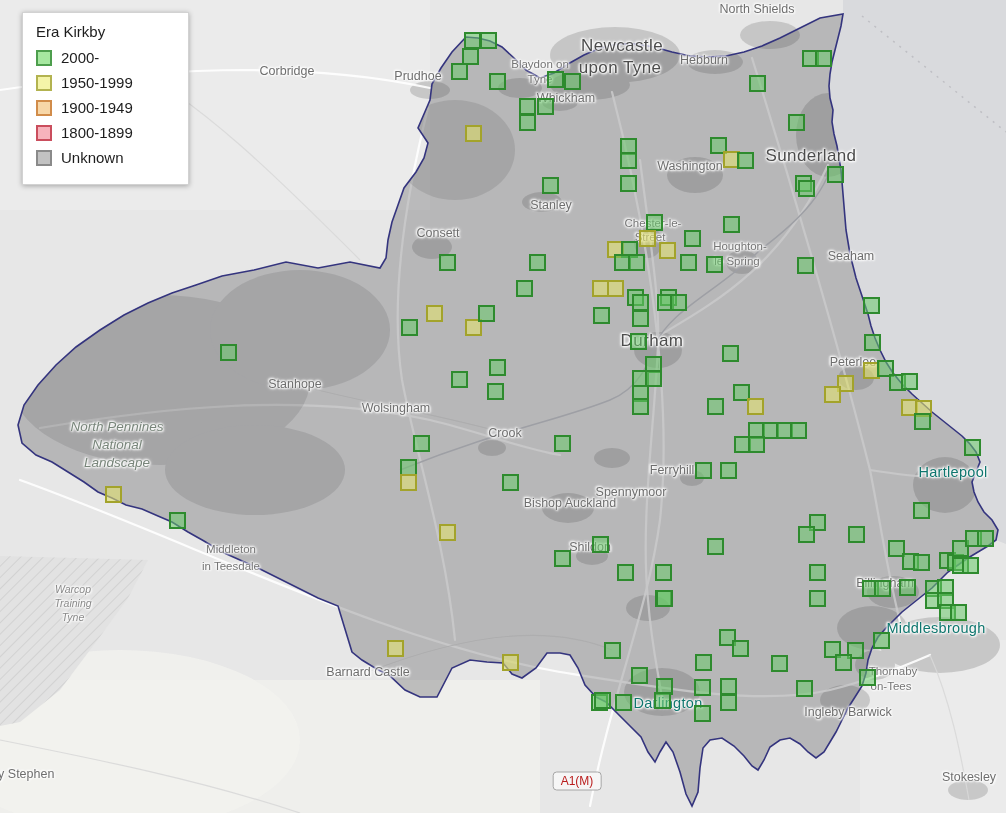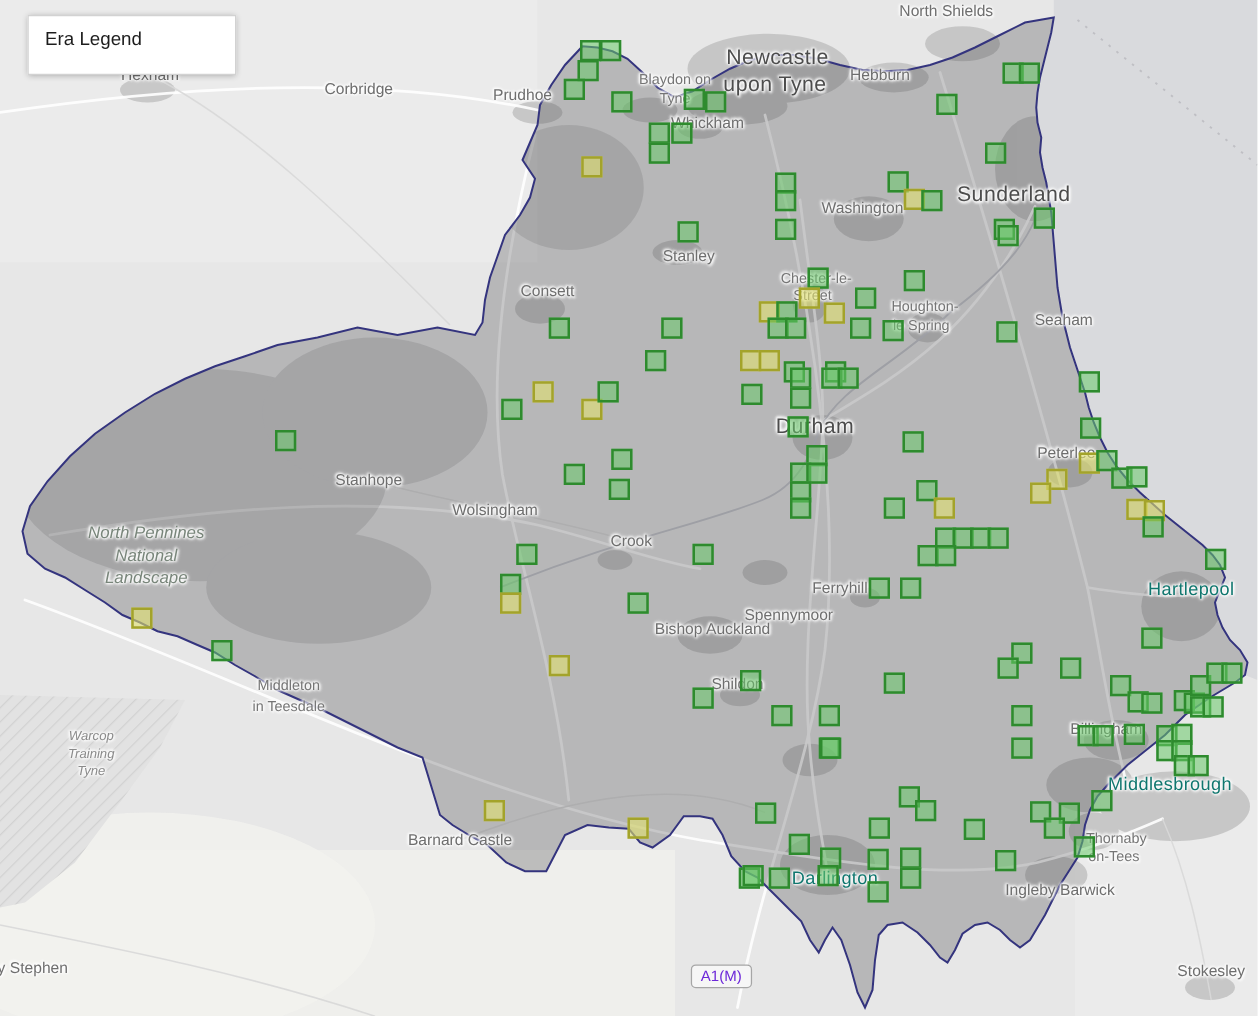--- a/index.html
+++ b/index.html
@@ -18,21 +18,21 @@
   .lbl-town-sm{font-size:11.5px;color:#757575;}
   .lbl-area{font-size:13.5px;font-style:italic;color:#78857a;}
   .lbl-area-sm{font-size:10.5px;font-style:italic;color:#8a8a8a;}
   .legend{position:absolute;left:22px;top:12px;width:140px;background:#ffffff;
     border:1px solid #d2d2d2;box-shadow:0 1px 5px rgba(0,0,0,.3);
     padding:10px 12px 10px 13px;z-index:30;}
   .legend-title{font-size:15px;color:#1d1d1d;margin-bottom:9px;}
   .legend-row{display:flex;align-items:center;gap:9px;margin:8px 0;font-size:15px;color:#1d1d1d;}
   .swatch{width:16px;height:16px;border:2px solid;box-sizing:border-box;flex:0 0 auto;}
   .shield{position:absolute;transform:translate(-50%,-50%);z-index:10;background:#f6f6f6;
-    border:1.5px solid #a6a6a6;border-radius:4px;color:#6d28d9;font-size:12px;
+    border:1.5px solid #a6a6a6;border-radius:4px;color:#b91c1c;font-size:12px;
     padding:1px 7px 2px;text-shadow:none;}
 </style>
 </head>
 <body>
 
 <div class="stage">
 
   <svg class="base" width="1006" height="813" viewBox="0 0 1006 813">
     <defs>
       <path id="countyShape" d="M466,37 L452,52 441,68 432,84 430,100 424,114 418,128 428,143 424,158 416,172 404,188 398,205 392,222 388,240 386,258 380,268 350,262 318,268 286,262 254,270 222,276 196,285 172,293 148,303 124,315 100,330 76,347 56,365 38,385 24,405 18,425 22,443 36,455 52,462 68,472 84,482 98,492 112,498 126,505 142,509 158,516 172,522 188,532 204,541 222,552 240,560 258,568 278,578 298,588 318,598 338,606 352,652 362,660 375,668 390,676 405,690 420,697 437,697 452,668 470,660 487,662 503,663 512,674 522,678 536,668 547,653 560,653 570,655 578,668 585,685 596,697 606,702 618,714 630,726 641,737 648,752 655,762 660,752 666,742 673,752 680,772 686,794 692,806 698,792 700,768 703,748 710,740 722,738 734,746 744,756 752,766 758,770 764,760 770,747 780,740 790,738 800,744 808,752 816,758 824,752 830,742 836,732 842,720 848,708 855,697 862,686 866,673 868,660 872,648 878,637 886,628 894,620 902,612 912,604 922,596 932,588 940,580 948,572 958,565 968,558 978,552 988,546 996,540 998,530 992,520 984,512 978,502 974,492 972,482 976,472 980,462 976,452 970,444 962,436 952,428 942,420 932,412 922,403 912,394 902,384 893,373 886,362 880,350 875,338 871,326 868,314 864,302 860,290 856,278 853,266 850,254 848,242 846,230 845,218 844,206 843,194 842,182 841,170 839,158 837,146 834,134 832,122 833,110 830,98 829,86 830,74 832,62 835,50 838,38 841,26 843,14 820,18 800,28 780,38 762,46 744,52 726,56 708,57 690,56 672,52 654,47 636,44 618,44 600,48 584,55 568,64 554,73 540,78 526,70 514,58 502,47 490,41 478,38 Z"></path>
@@ -319,16 +319,38 @@
       <div class="marker" style="width: 17px; height: 17px; left: 924.5px; top: 579.5px; background: rgba(105, 202, 105, 0.55); border-color: rgb(46, 139, 46);"></div>
       <div class="marker" style="width: 17px; height: 17px; left: 936.5px; top: 578.5px; background: rgba(105, 202, 105, 0.55); border-color: rgb(46, 139, 46);"></div>
       <div class="marker" style="width: 17px; height: 17px; left: 924.5px; top: 591.5px; background: rgba(105, 202, 105, 0.55); border-color: rgb(46, 139, 46);"></div>
       <div class="marker" style="width: 17px; height: 17px; left: 936.5px; top: 591.5px; background: rgba(105, 202, 105, 0.55); border-color: rgb(46, 139, 46);"></div>
       <div class="marker" style="width: 17px; height: 17px; left: 938.5px; top: 603.5px; background: rgba(105, 202, 105, 0.55); border-color: rgb(46, 139, 46);"></div>
       <div class="marker" style="width: 17px; height: 17px; left: 949.5px; top: 603.5px; background: rgba(105, 202, 105, 0.55); border-color: rgb(46, 139, 46);"></div>
       <div class="marker" style="width: 17px; height: 17px; left: 872.5px; top: 631.5px; background: rgba(105, 202, 105, 0.55); border-color: rgb(46, 139, 46);"></div>
     </div>
 
   <div class="legend">
-    <div class="legend-title">Era Legend</div>
+    <div class="legend-title">Era Kirkby</div>
+    <div>
+        <div class="legend-row">
+          <span class="swatch" style="background: rgb(166, 232, 160); border-color: rgb(77, 158, 77);"></span>
+          <span>2000-</span>
+        </div>
+        <div class="legend-row">
+          <span class="swatch" style="background: rgb(244, 244, 168); border-color: rgb(179, 179, 80);"></span>
+          <span>1950-1999</span>
+        </div>
+        <div class="legend-row">
+          <span class="swatch" style="background: rgb(247, 215, 168); border-color: rgb(209, 140, 74);"></span>
+          <span>1900-1949</span>
+        </div>
+        <div class="legend-row">
+          <span class="swatch" style="background: rgb(247, 179, 188); border-color: rgb(202, 78, 93);"></span>
+          <span>1800-1899</span>
+        </div>
+        <div class="legend-row">
+          <span class="swatch" style="background: rgb(194, 194, 194); border-color: rgb(138, 138, 138);"></span>
+          <span>Unknown</span>
+        </div>
+      </div>
   </div>
 
 </div>
 
 </body></html>

